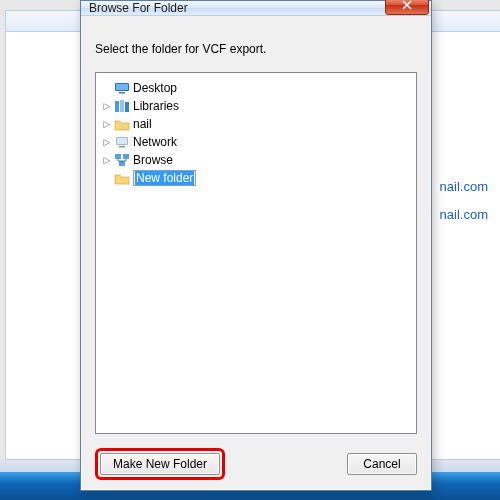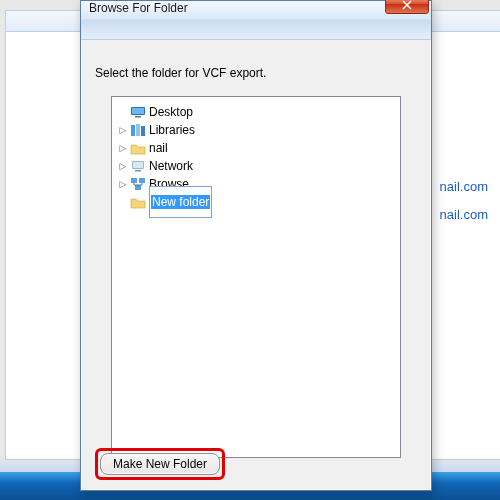--- a/index.html
+++ b/index.html
@@ -64,24 +64,25 @@
     left: 80px;
     top: 0;
     width: 352px;
     height: 491px;
     background: #f0f0f0;
     border: 1px solid #5a7ea5;
     box-shadow: 0 0 0 1px rgba(255,255,255,0.7) inset, 2px 3px 10px rgba(0,0,0,0.25);
   }
 
   .titlebar {
-    height: 39px;
+    height: 15px;
     background: linear-gradient(#f4f8ff, #dbe8f8 48%, #cadcf3 49%, #e3eefb);
     border-bottom: 1px solid #bcd0e8;
     display: flex;
+    align-items: center;
     padding: 0 0 0 8px;
     position: relative;
   }
   .titlebar .title {
     color: #1a1a1a;
     font-size: 12px;
     flex: 1;
   }
   .close-btn {
     width: 44px;
@@ -100,21 +101,21 @@
     box-shadow: inset 0 1px 0 rgba(255,255,255,0.5);
   }
   .close-btn svg { display:block; }
 
   .instruction {
     padding: 26px 14px 6px;
     color: #000;
   }
 
   .tree-container {
-    margin: 10px 30px 0;
+    margin: 10px 14px 0;
     height: 362px;
     background: #fff;
     border: 1px solid #828790;
     padding: 6px 4px;
     overflow: hidden;
   }
 
   .tree ul { list-style: none; margin: 0; padding: 0; }
   .tree li { padding: 0; margin: 0; }
   .node {
@@ -137,21 +138,21 @@
   .ico {
     width: 16px; height: 16px;
     margin-right: 3px;
     display: inline-flex; align-items: center; justify-content: center;
   }
   .label { color: #000; }
   .label.selected-wrap {
     border: 1px solid #7da2ce;
     background: #fff;
     padding: 0 1px;
-    height: 32px;
+    height: 16px;
     display: inline-flex;
     align-items: center;
   }
   .label .seltext {
     background: #3399ff;
     color: #fff;
     padding: 0 1px;
   }
 
   .children { padding-left: 14px; }
@@ -162,21 +163,21 @@
     padding: 0 14px;
     display: flex;
     align-items: center;
     gap: 8px;
   }
   .btn {
     height: 22px;
     padding: 0 12px;
     background: linear-gradient(#f7f7f7, #e7e7e7);
     border: 1px solid #8e8f8f;
-    border-radius: 8px;
+    border-radius: 2px;
     font-size: 12px;
     color: #000;
     display: inline-flex;
     align-items: center;
     justify-content: center;
     cursor: pointer;
     box-shadow: inset 0 0 0 1px rgba(255,255,255,0.8);
     min-width: 70px;
   }
   .highlight-ring {
@@ -301,15 +302,16 @@
         </li>
       </ul>
     </div>
   </div>
 
   <div class="button-row">
     <span class="highlight-ring">
       <span class="btn">Make New Folder</span>
     </span>
     <span class="flex-spacer"></span>
+    <span class="btn">Cancel</span>
   </div>
 
 </div>
 
 </body></html>

